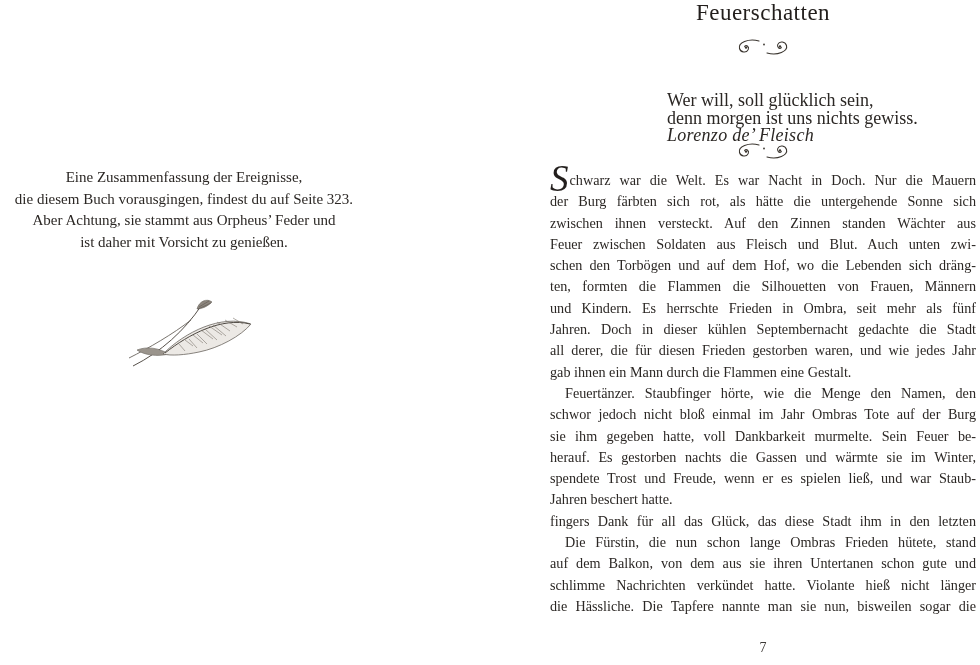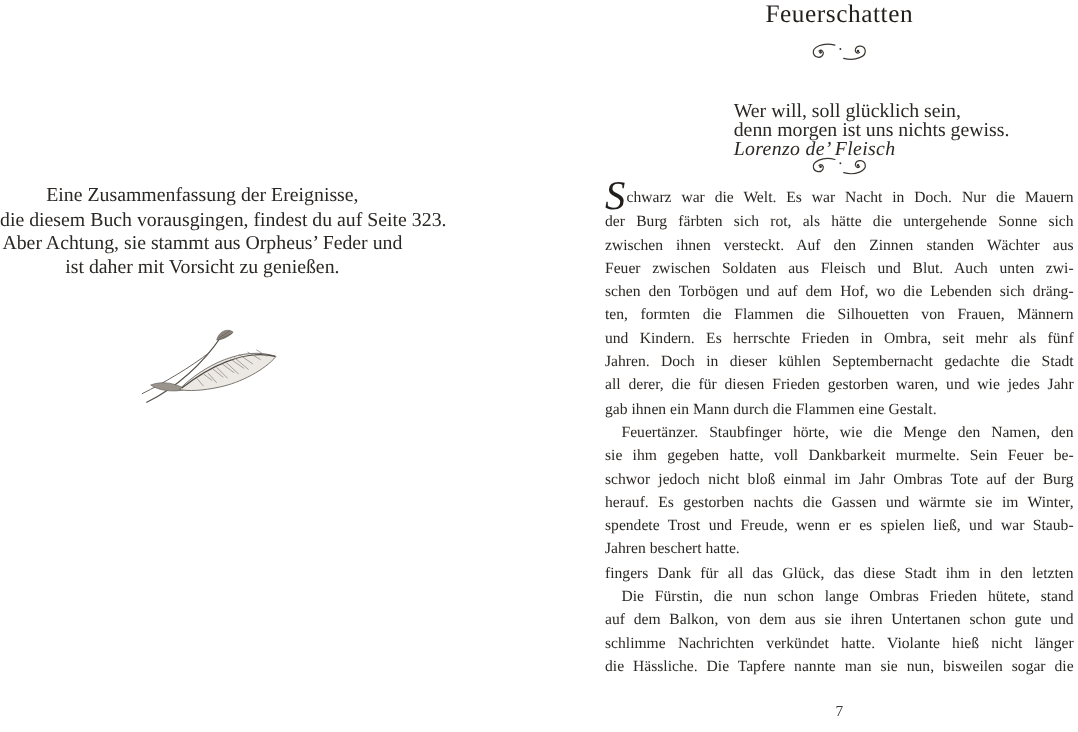--- a/index.html
+++ b/index.html
@@ -8,21 +8,21 @@
     width:980px;height:665px;
     background:#ffffff;
     overflow:hidden;
     font-family:"Liberation Serif","DejaVu Serif",serif;
     color:#262220;
   }
   
   .left-note{
     position:absolute;left:0;top:167px;width:368px;
     text-align:center;
-    font-size:18px;line-height:21.7px;
+    font-size:15px;line-height:21.7px;
     color:#2b2724;
   }
   .left-note div{white-space:nowrap;}
   .feather{
     position:absolute;left:127px;top:294px;width:130px;height:76px;
   }
   
   .rcol{position:absolute;left:550px;top:0;width:426px;height:539px;}
   .chapter-title{
     position:absolute;left:0;top:1px;width:100%;
@@ -136,22 +136,22 @@
       <div class="bl">der Burg färbten sich rot, als hätte die untergehende Sonne sich</div>
       <div class="bl">zwischen ihnen versteckt. Auf den Zinnen standen Wächter aus</div>
       <div class="bl">Feuer zwischen Soldaten aus Fleisch und Blut. Auch unten zwi-</div>
       <div class="bl">schen den Torbögen und auf dem Hof, wo die Lebenden sich dräng-</div>
       <div class="bl">ten, formten die Flammen die Silhouetten von Frauen, Männern</div>
       <div class="bl">und Kindern. Es herrschte Frieden in Ombra, seit mehr als fünf</div>
       <div class="bl">Jahren. Doch in dieser kühlen Septembernacht gedachte die Stadt</div>
       <div class="bl">all derer, die für diesen Frieden gestorben waren, und wie jedes Jahr</div>
       <div class="bl pend">gab ihnen ein Mann durch die Flammen eine Gestalt.</div>
       <div class="bl ind">Feuertänzer. Staubfinger hörte, wie die Menge den Namen, den</div>
+      <div class="bl">schwor jedoch nicht bloß einmal im Jahr Ombras Tote auf der Burg</div>
       <div class="bl">sie ihm gegeben hatte, voll Dankbarkeit murmelte. Sein Feuer be-</div>
-      <div class="bl">schwor jedoch nicht bloß einmal im Jahr Ombras Tote auf der Burg</div>
       <div class="bl">herauf. Es gestorben nachts die Gassen und wärmte sie im Winter,</div>
       <div class="bl">spendete Trost und Freude, wenn er es spielen ließ, und war Staub-</div>
       <div class="bl pend">Jahren beschert hatte.</div>
       <div class="bl">fingers Dank für all das Glück, das diese Stadt ihm in den letzten</div>
       <div class="bl ind">Die Fürstin, die nun schon lange Ombras Frieden hütete, stand</div>
       <div class="bl">auf dem Balkon, von dem aus sie ihren Untertanen schon gute und</div>
       <div class="bl">schlimme Nachrichten verkündet hatte. Violante hieß nicht länger</div>
       <div class="bl">die Hässliche. Die Tapfere nannte man sie nun, bisweilen sogar die</div>
     </div>
 

